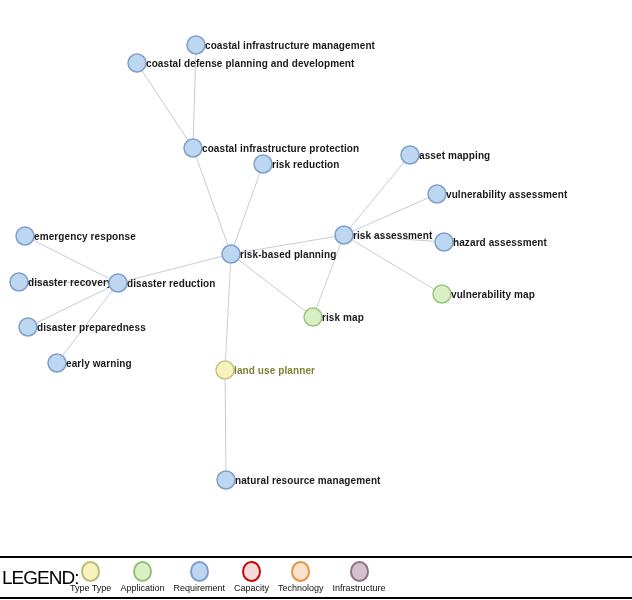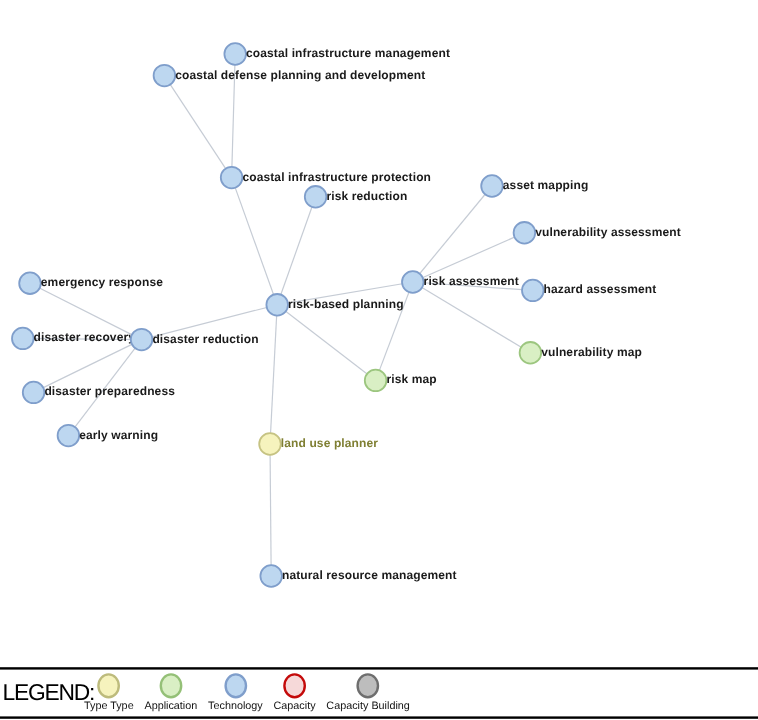--- a/index.html
+++ b/index.html
@@ -135,25 +135,29 @@
         <div class="legend-item">
           <span class="legend-swatch" style="background: rgb(246, 243, 189); border-color: rgb(189, 187, 124);"></span>
           <span class="legend-label">Type Type</span>
         </div>
         <div class="legend-item">
           <span class="legend-swatch" style="background: rgb(217, 239, 196); border-color: rgb(148, 192, 119);"></span>
           <span class="legend-label">Application</span>
         </div>
         <div class="legend-item">
           <span class="legend-swatch" style="background: rgb(189, 215, 240); border-color: rgb(127, 158, 203);"></span>
-          <span class="legend-label">Technology</span>
+          <span class="legend-label">Requirement</span>
         </div>
         <div class="legend-item">
           <span class="legend-swatch" style="background: rgb(246, 217, 217); border-color: rgb(196, 10, 10);"></span>
           <span class="legend-label">Capacity</span>
         </div>
         <div class="legend-item">
-          <span class="legend-swatch" style="background: rgb(189, 189, 189); border-color: rgb(110, 110, 110);"></span>
-          <span class="legend-label">Capacity Building</span>
+          <span class="legend-swatch" style="background: rgb(250, 227, 202); border-color: rgb(231, 145, 64);"></span>
+          <span class="legend-label">Technology</span>
+        </div>
+        <div class="legend-item">
+          <span class="legend-swatch" style="background: rgb(211, 194, 206); border-color: rgb(142, 113, 133);"></span>
+          <span class="legend-label">Infrastructure</span>
         </div>
       </div>
   </div>
 </div>
 
 </body></html>

